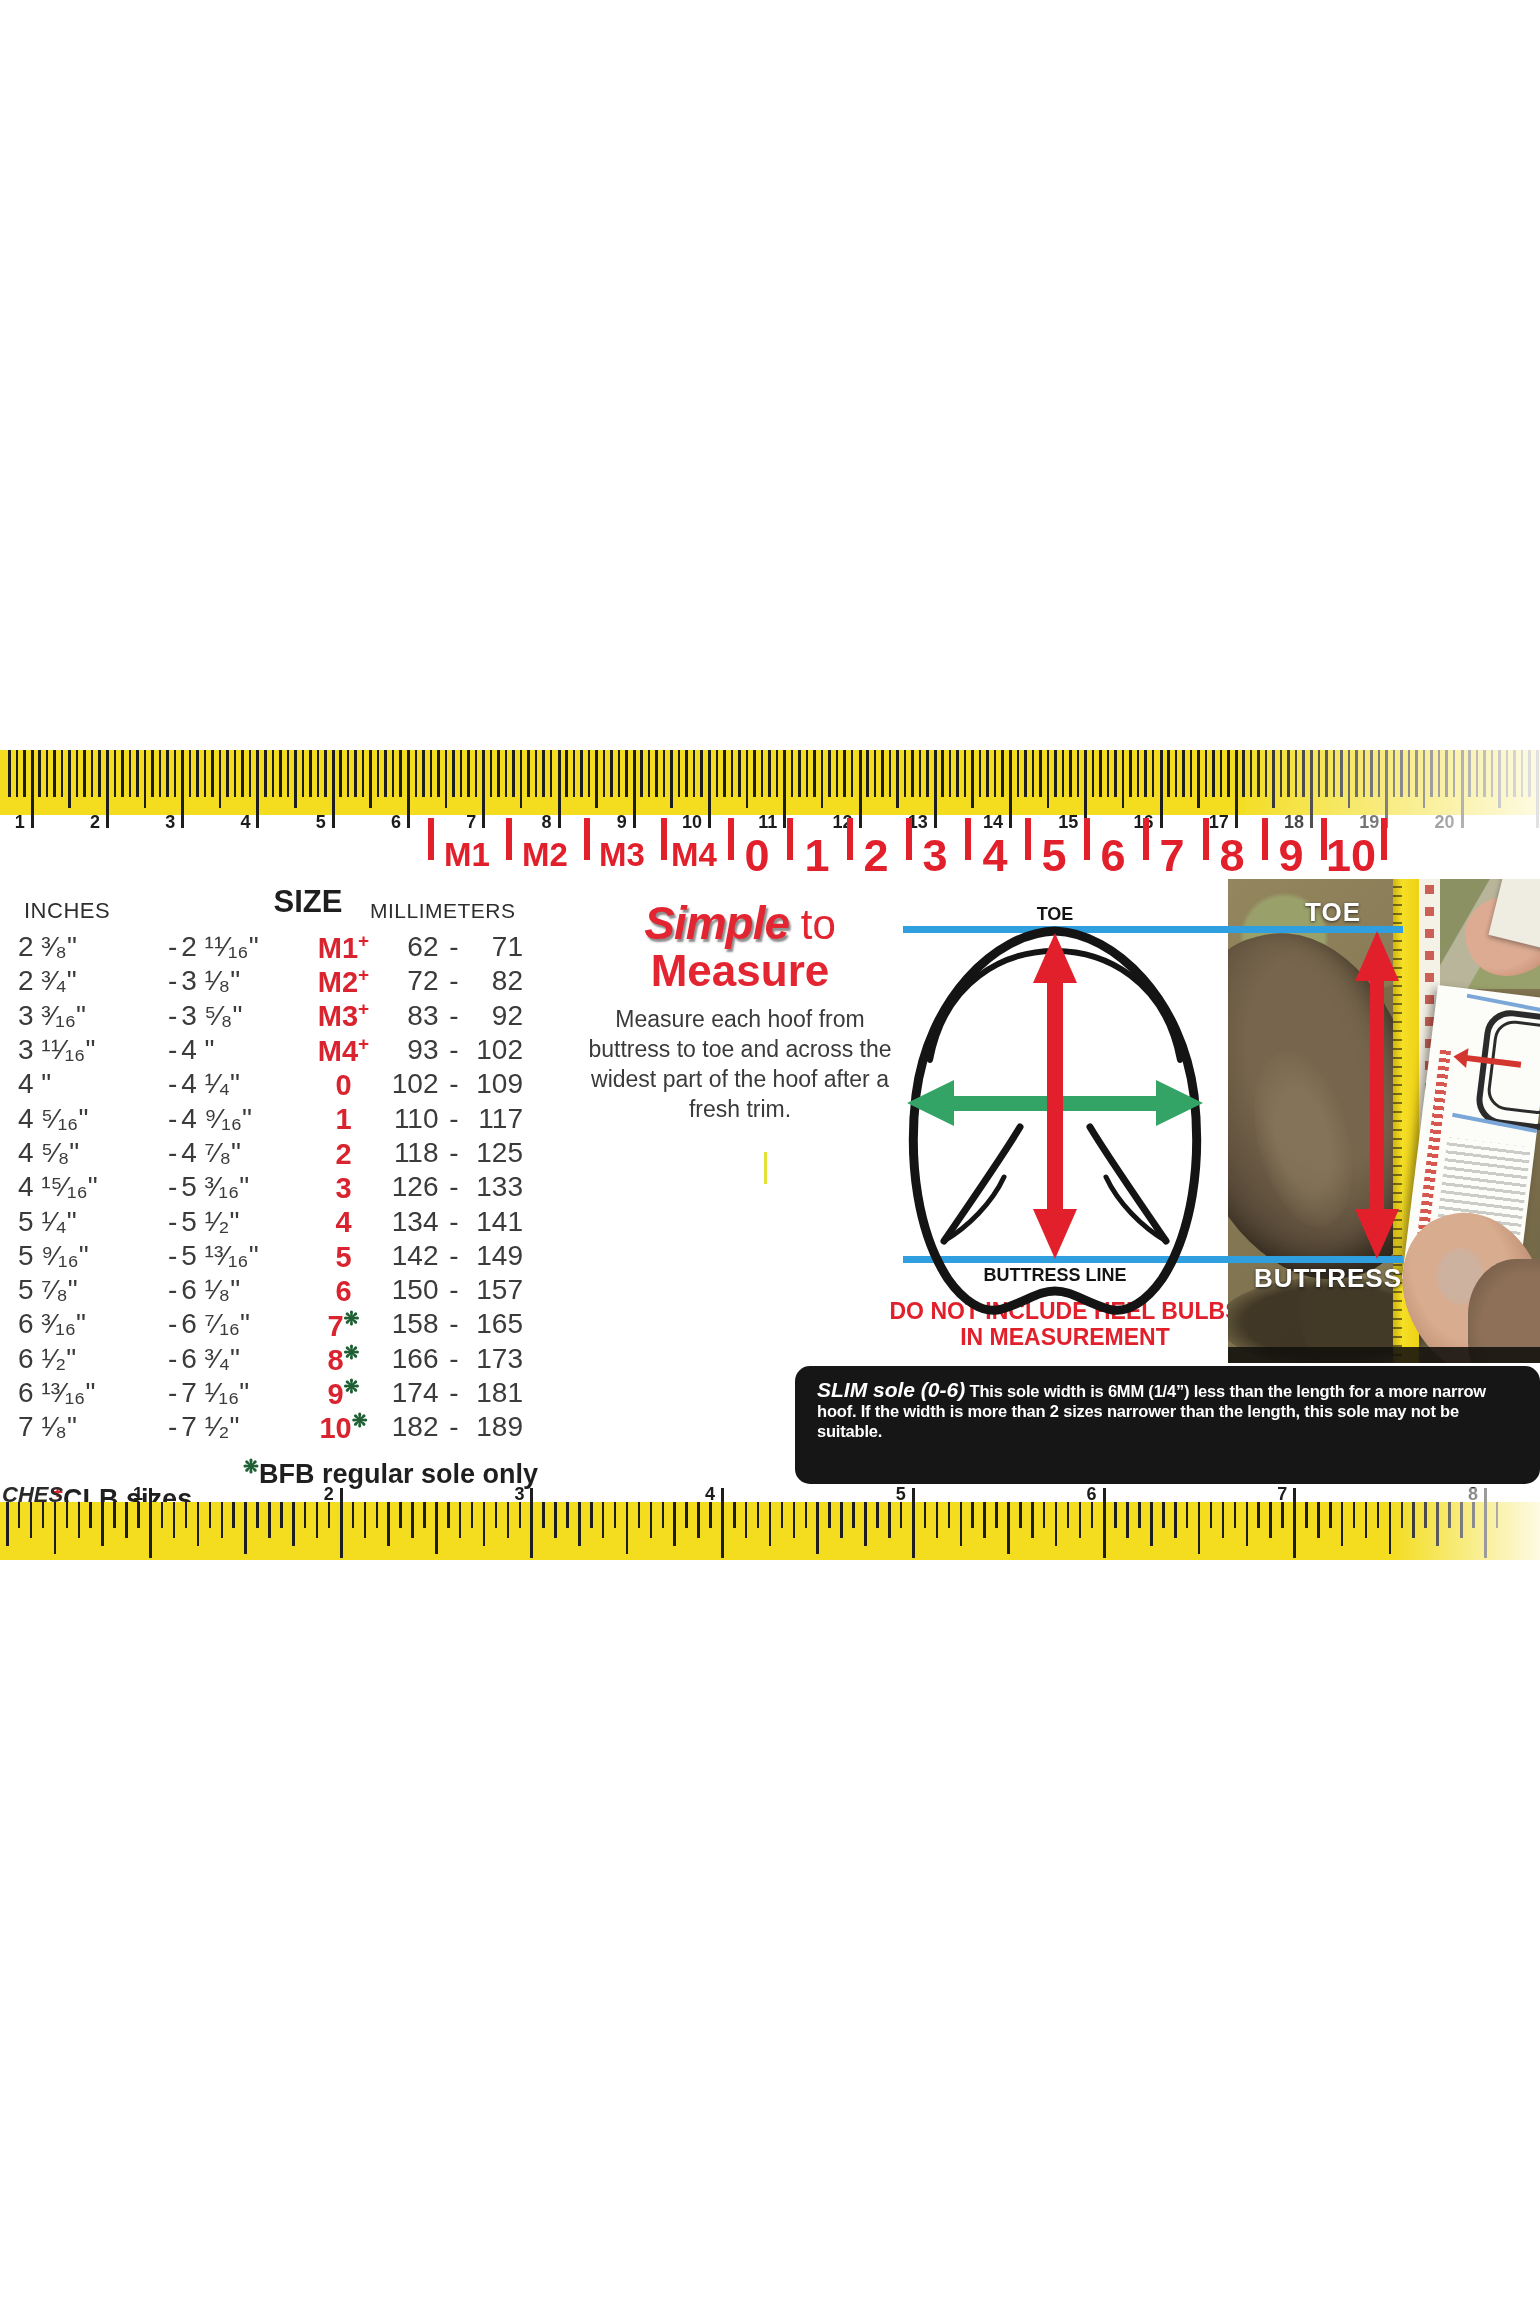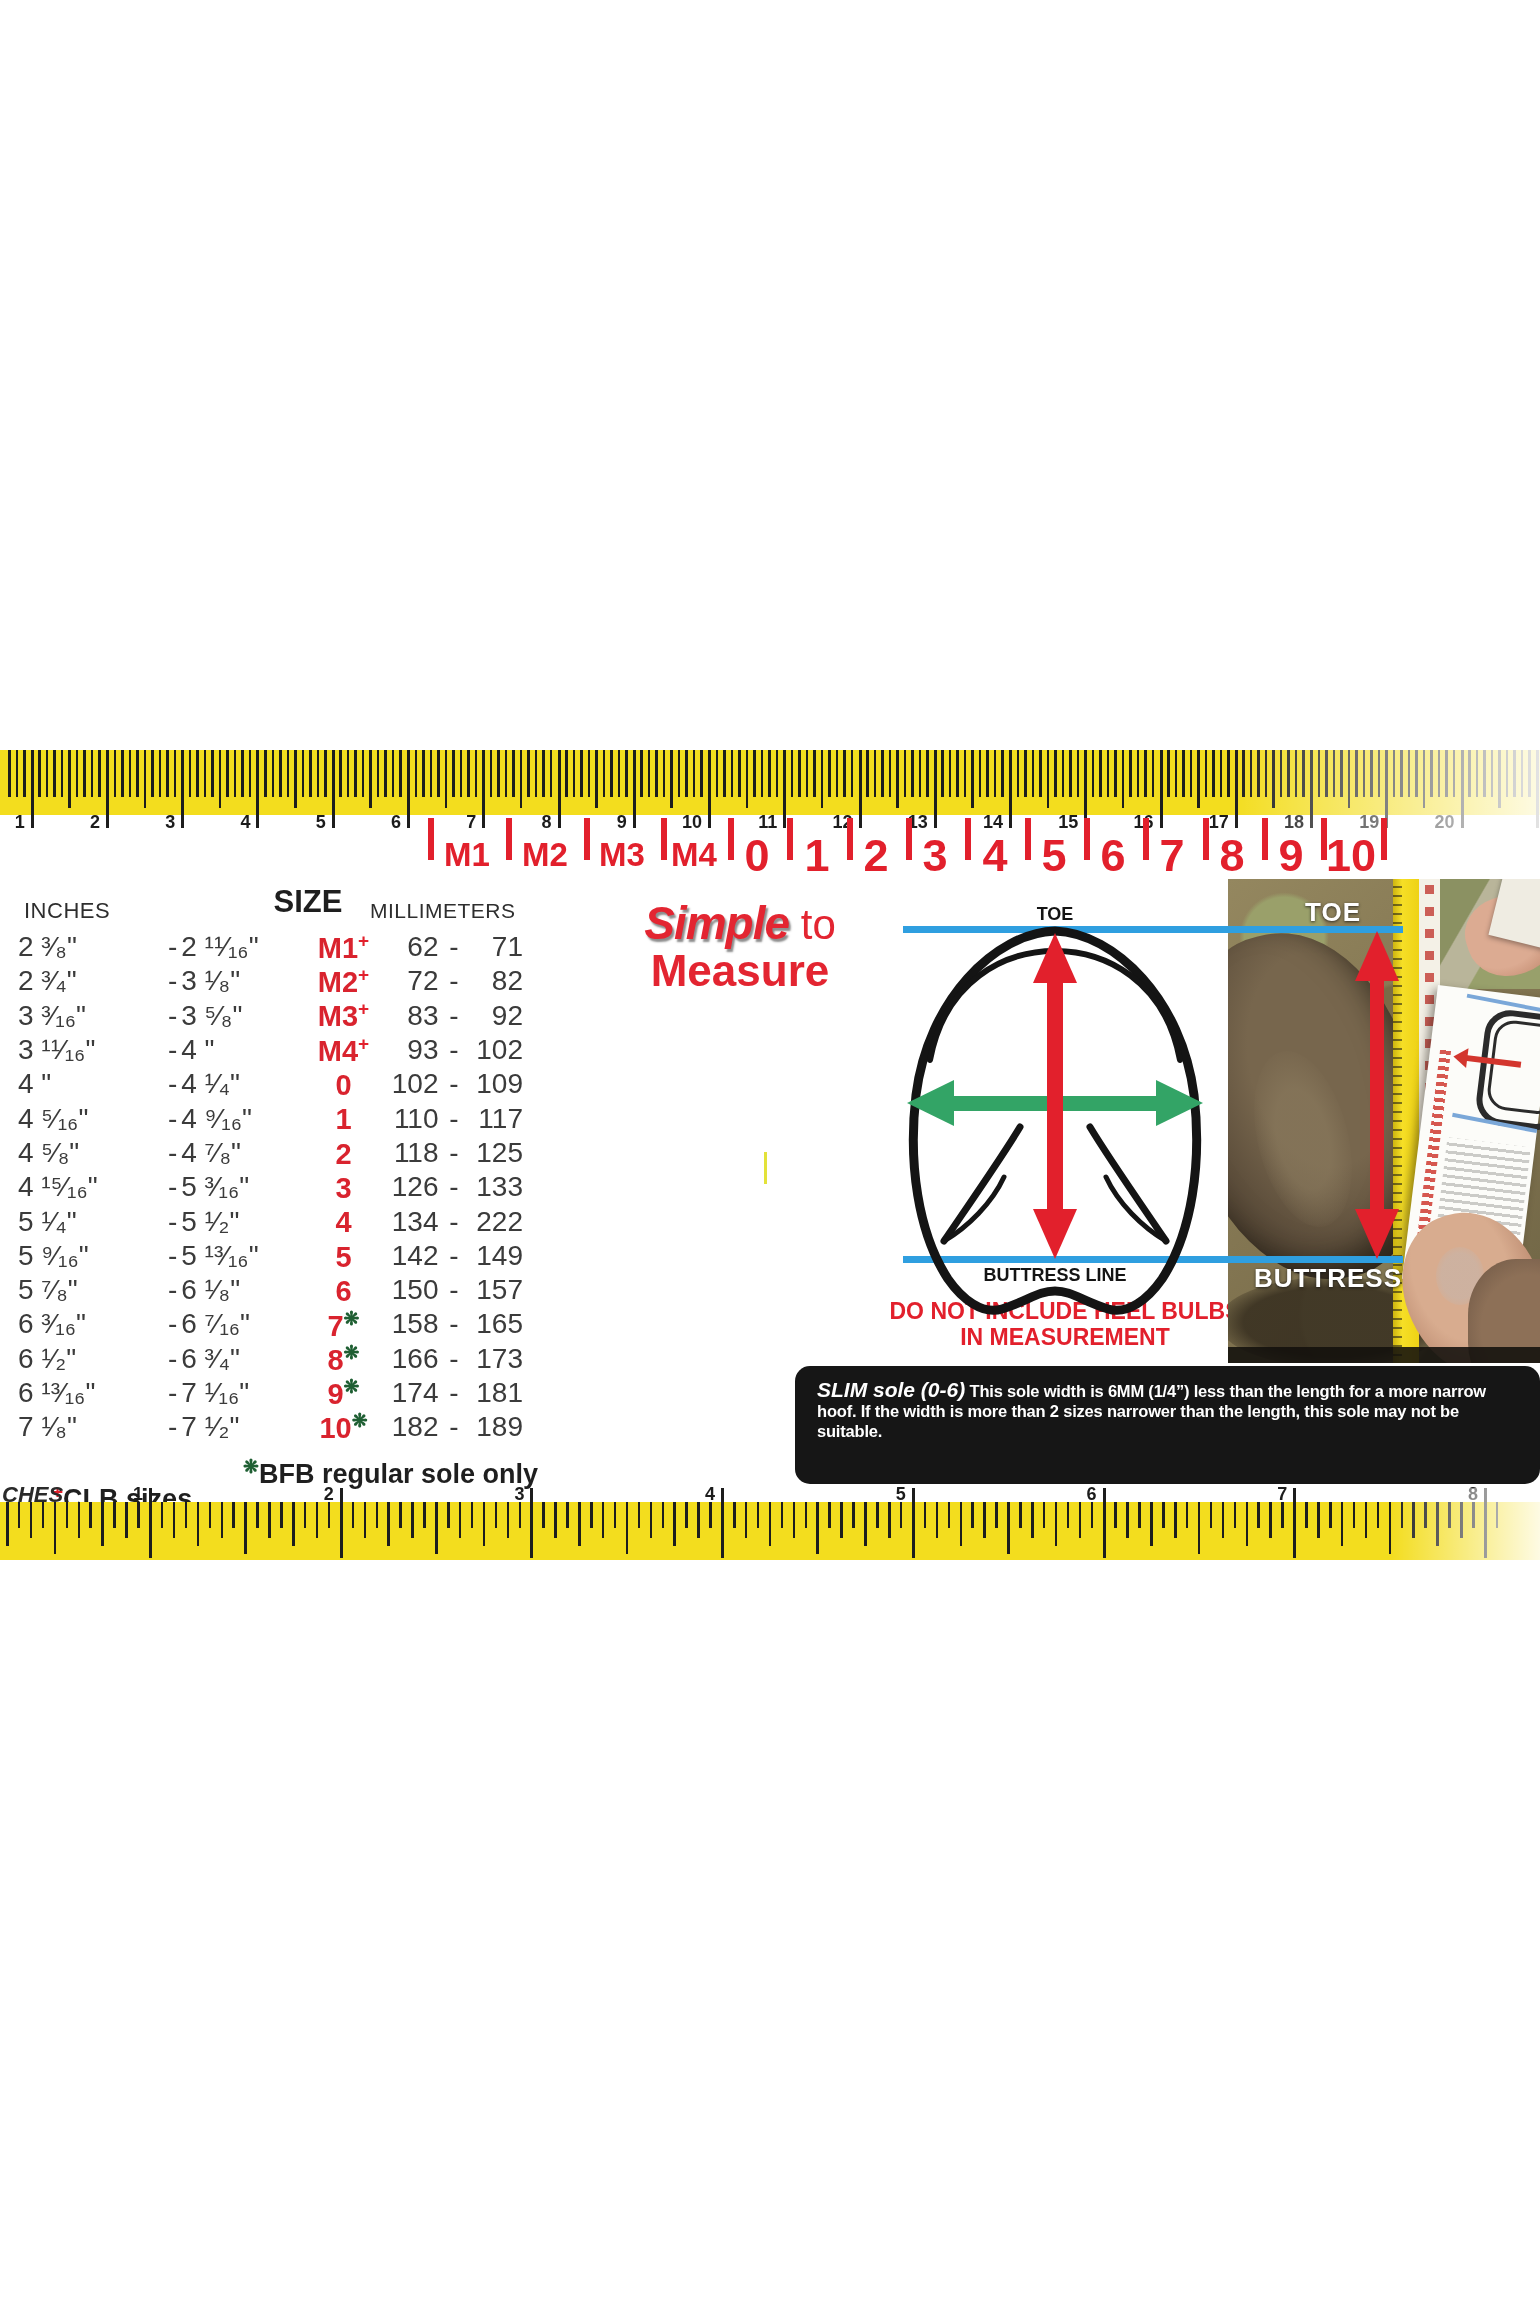--- a/index.html
+++ b/index.html
@@ -496,21 +496,21 @@
           <span class="c-mm2">133</span>
         </div>
 
         <div class="row">
           <span class="c-from">5 ¹⁄₄"</span>
           <span class="c-dash">-</span>
           <span class="c-to">5 ¹⁄₂"</span>
           <span class="c-size"><span>4</span><sup class="mark"></sup></span>
           <span class="c-mm1">134</span>
           <span class="c-mmd">-</span>
-          <span class="c-mm2">222</span>
+          <span class="c-mm2">141</span>
         </div>
 
         <div class="row">
           <span class="c-from">5 ⁹⁄₁₆"</span>
           <span class="c-dash">-</span>
           <span class="c-to">5 ¹³⁄₁₆"</span>
           <span class="c-size"><span>5</span><sup class="mark"></sup></span>
           <span class="c-mm1">142</span>
           <span class="c-mmd">-</span>
           <span class="c-mm2">149</span>
@@ -571,20 +571,27 @@
   <div id="footnotes">
     <div class="fn" style="left:52px;top:0;margin-top:26px;"><sup class="mark clb">+</sup><span>CLB sizes</span></div>
     <div class="fn" style="left:243px;top:0;"><sup class="mark bfb">❋</sup><span>BFB regular sole only</span></div>
   </div>
 
   <div class="yellow-mark"></div>
 
   <div id="measure">
     <div class="ttl1"><span class="t1">Simple</span><span class="t2"> to</span></div>
     <div class="ttl2">Measure</div>
+    <div class="mbody">
+
+    <div>Measure each hoof from</div>
+        <div>buttress to toe and across the</div>
+        <div>widest part of the hoof after a</div>
+        <div>fresh trim.</div>
+      </div>
   </div>
 
   <div class="blue-line" style="top:926px;"></div>
   <div class="blue-line" style="top:1256px;"></div>
 
   <div id="diagram">
     <svg width="350" height="470" viewBox="0 0 350 470">
 
       <path d="M165 36 C 105 38, 38 105, 26 200 C 18 268, 28 338, 58 384 C 72 404, 92 420, 112 414 C 138 406, 148 396, 165 396 C 182 396, 192 406, 218 414 C 238 420, 258 404, 272 384 C 302 338, 312 268, 304 200 C 292 105, 225 38, 165 36 Z" fill="none" stroke="#141414" stroke-width="9"></path>
 

